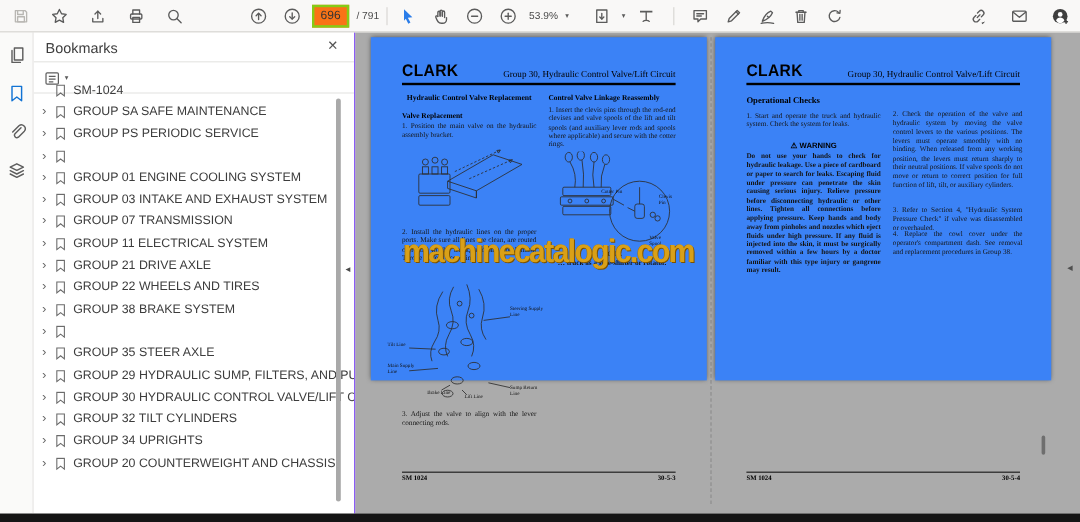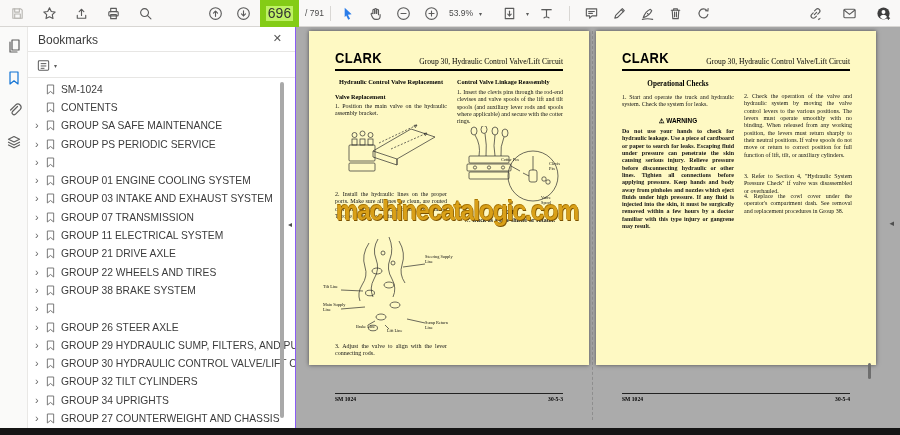--- a/index.html
+++ b/index.html
@@ -10,52 +10,52 @@
   .toolbar{position:absolute;top:0;left:0;right:0;height:26px;background:#f9f8f7;
            border-bottom:1px solid #d8d6d3;z-index:9}
   .tg{position:absolute;top:0;height:26px;display:flex;align-items:center;gap:6px}
   .tg.left{left:6px;gap:10px}
   .tg.center{left:204px}
   .tg.right{right:6px;gap:12px}
   .tbtn{width:22px;height:22px;display:flex;align-items:center;justify-content:center;border-radius:3px;flex:0 0 auto}
   .tbtn svg{width:15px;height:15px;stroke:#5b5b5b;fill:none;stroke-width:1.2;stroke-linecap:round;stroke-linejoin:round}
   .tbtn.dis svg{stroke:#b8b6b2}
   .tsep{width:1px;height:15px;background:#d9d7d4;flex:0 0 1px}
-  .pagebox{width:27px;height:15px;border:6px solid #84cc16;background:#bef264;font-size:14px;color:#333;
+  .pagebox{width:27px;height:15px;border:2px solid #84cc16;background:#f97316;font-size:10px;color:#333;
            display:flex;align-items:center;justify-content:center;flex:0 0 auto}
   .tlabel{font-size:8.5px;color:#4a4a4a;white-space:nowrap}
   .caret{font-size:6px;color:#5b5b5b}
 
   
   .rail{position:absolute;left:0;top:26px;width:28px;bottom:7px;background:#fafaf9;border-right:1px solid #e9e8e6;
         display:flex;flex-direction:column;align-items:center;padding-top:11px;gap:14px;box-sizing:border-box;z-index:8}
   .ric{width:18px;height:18px;display:flex;align-items:center;justify-content:center}
   .ric svg{width:16px;height:16px;stroke:#5e5e5e;fill:none;stroke-width:1.2;stroke-linecap:round;stroke-linejoin:round}
   .ric.active svg{stroke:#1173d4}
 
   
   .panel{position:absolute;left:28px;top:26px;width:268px;bottom:7px;background:#fff;
          border-right:1px solid #8b5cf6;box-sizing:border-box;overflow:hidden;z-index:8}
   .ptitle{position:absolute;left:10px;top:7px;font-size:12px;color:#3d3d3d}
   .pclose{position:absolute;right:13px;top:6px;font-size:11px;color:#555;cursor:default}
   .phr{position:absolute;left:0;right:0;height:1px;background:#e7e6e4}
   .opts{position:absolute;left:8px;top:30px;display:flex;align-items:center;gap:3px;height:18px}
   .opts svg{width:15px;height:15px;stroke:#5e5e5e;fill:none;stroke-width:1.1}
-  .bmlist{position:absolute;left:0;top:54px;right:14px}
+  .bmlist{position:absolute;left:0;top:40px;right:14px}
   .bm{height:18.3px;display:flex;align-items:center;padding-left:7px}
   .chev{width:11px;flex:0 0 11px;font-size:11px;color:#666;line-height:1}
   .bmk{width:9px;height:11px;flex:0 0 9px;margin-right:6px}
   .bmk path{stroke:#6b6b6b;fill:none;stroke-width:1}
   .bml{font-size:10.3px;color:#3c3c3c;white-space:nowrap}
   .vscroll{position:absolute;right:11px;top:56px;width:4px;height:336px;background:#a9a9a9;border-radius:2px}
   .collapse-left{position:absolute;left:288px;top:220px;font-size:8px;color:#4a4a4a;z-index:10}
 
   
   .doc{position:absolute;left:296px;top:26px;right:0;bottom:7px;background:#ababab;overflow:hidden}
-  .page{position:absolute;top:5px;width:280px;height:334px;background:#fef9c3;box-shadow:0 0 4px rgba(0,0,0,.55)}
+  .page{position:absolute;top:5px;width:280px;height:286px;background:#3b82f6;box-shadow:0 0 4px rgba(0,0,0,.55)}
   #pageL{left:13px}
   #pageR{left:300px}
   .pgap{position:absolute;left:296px;top:5px;height:389px;border-left:1px dashed #8e8e8e}
   .floatscroll{position:absolute;left:572px;top:337px;width:3px;height:16px;background:#6e6e6e;border-radius:2px}
   .collapse-right{position:absolute;right:6px;top:192px;font-size:9px;color:#4f4f4f}
 
   
   .brand{position:absolute;left:26px;top:20px;font-weight:800;font-size:13px;color:#000;letter-spacing:.3px;transform:scaleY(1.08)}
   .phead{position:absolute;right:26px;top:26px;font-family:"Liberation Serif",serif;font-weight:normal;font-size:7.6px;color:#000;white-space:nowrap}
   .prule{position:absolute;left:26px;right:26px;top:38px;height:1.8px;background:#000}
@@ -284,27 +284,20 @@
 
   <div class="bmlist">
     <div class="bm">
         <span class="chev"></span>
         <svg class="bmk" viewBox="0 0 10 12">
           <path d="M1.5 1h7v10L5 8.2 1.5 11z"></path>
         </svg>
         <span class="bml">SM-1024</span>
       </div>
     <div class="bm">
-        <span class="chev"></span>
-        <svg class="bmk" viewBox="0 0 10 12">
-          <path d="M1.5 1h7v10L5 8.2 1.5 11z"></path>
-        </svg>
-        <span class="bml">CONTENTS</span>
-      </div>
-    <div class="bm">
         <span class="chev">›</span>
         <svg class="bmk" viewBox="0 0 10 12">
           <path d="M1.5 1h7v10L5 8.2 1.5 11z"></path>
         </svg>
         <span class="bml">GROUP SA SAFE MAINTENANCE</span>
       </div>
     <div class="bm">
         <span class="chev">›</span>
         <svg class="bmk" viewBox="0 0 10 12">
           <path d="M1.5 1h7v10L5 8.2 1.5 11z"></path>
@@ -370,21 +363,21 @@
         <span class="chev">›</span>
         <svg class="bmk" viewBox="0 0 10 12">
           <path d="M1.5 1h7v10L5 8.2 1.5 11z"></path>
         </svg>
       </div>
     <div class="bm">
         <span class="chev">›</span>
         <svg class="bmk" viewBox="0 0 10 12">
           <path d="M1.5 1h7v10L5 8.2 1.5 11z"></path>
         </svg>
-        <span class="bml">GROUP 26 STEER AXLE</span>
+        <span class="bml">GROUP 35 STEER AXLE</span>
       </div>
     <div class="bm">
         <span class="chev">›</span>
         <svg class="bmk" viewBox="0 0 10 12">
           <path d="M1.5 1h7v10L5 8.2 1.5 11z"></path>
         </svg>
         <span class="bml">GROUP 29 HYDRAULIC SUMP, FILTERS, AND PUMP</span>
       </div>
     <div class="bm">
         <span class="chev">›</span>
@@ -405,21 +398,21 @@
         <svg class="bmk" viewBox="0 0 10 12">
           <path d="M1.5 1h7v10L5 8.2 1.5 11z"></path>
         </svg>
         <span class="bml">GROUP 34 UPRIGHTS</span>
       </div>
     <div class="bm">
         <span class="chev">›</span>
         <svg class="bmk" viewBox="0 0 10 12">
           <path d="M1.5 1h7v10L5 8.2 1.5 11z"></path>
         </svg>
-        <span class="bml">GROUP 27 COUNTERWEIGHT AND CHASSIS</span>
+        <span class="bml">GROUP 20 COUNTERWEIGHT AND CHASSIS</span>
       </div>
   </div>
   <div class="vscroll"></div>
 </div>
 
 <span class="collapse-left">◂</span>
 
 <div class="doc">
 
   <div class="page" id="pageL">
@@ -524,21 +517,21 @@
     <div class="pfr">30-5-3</div>
   </div>
 
   <div class="pgap"></div>
 
   <div class="page" id="pageR">
     <div class="brand">CLARK</div>
     <div class="phead">Group 30, Hydraulic Control Valve/Lift Circuit</div>
     <div class="prule"></div>
 
-    <div class="ph" style="left:26px;top:49px;width:112px;text-align:center;font-size:7.2px">Operational Checks</div>
+    <div class="ph" style="left:26px;top:49px;width:112px;font-size:7.2px">Operational Checks</div>
     <div class="pt" style="left:26px;top:63px;width:112px">1.   Start and operate the truck and hydraulic system. Check the system for leaks.</div>
 
     <div class="ph" style="left:26px;top:86px;width:112px;text-align:center;font-size:6.4px;font-family:'Liberation Sans',sans-serif">
       <span>⚠</span>
       <span>WARNING</span>
     </div>
     <div class="pt bold" style="left:26px;top:97px;width:112px">Do not use your hands to check for hydraulic leakage. Use a piece of cardboard or paper to search for leaks. Escaping fluid under pressure can penetrate the skin causing serious injury. Relieve pressure before disconnecting hydraulic or other lines. Tighten all connections before applying pressure. Keep hands and body away from pinholes and nozzles which eject fluids under high pressure. If any fluid is injected into the skin, it must be surgically removed within a few hours by a doctor familiar with this type injury or gangrene may result.</div>
 
     <div class="pt" style="left:148px;top:62px;width:108px">2.   Check the operation of the valve and hydraulic system by moving the valve control levers to the various positions. The levers must operate smoothly with no binding. When released from any working position, the levers must return sharply to their neutral positions. If valve spools do not move or return to correct position for full function of lift, tilt, or auxiliary cylinders.</div>
     <div class="pt" style="left:148px;top:142px;width:108px">3.   Refer to Section 4, "Hydraulic System Pressure Check" if valve was disassembled or overhauled.</div>

